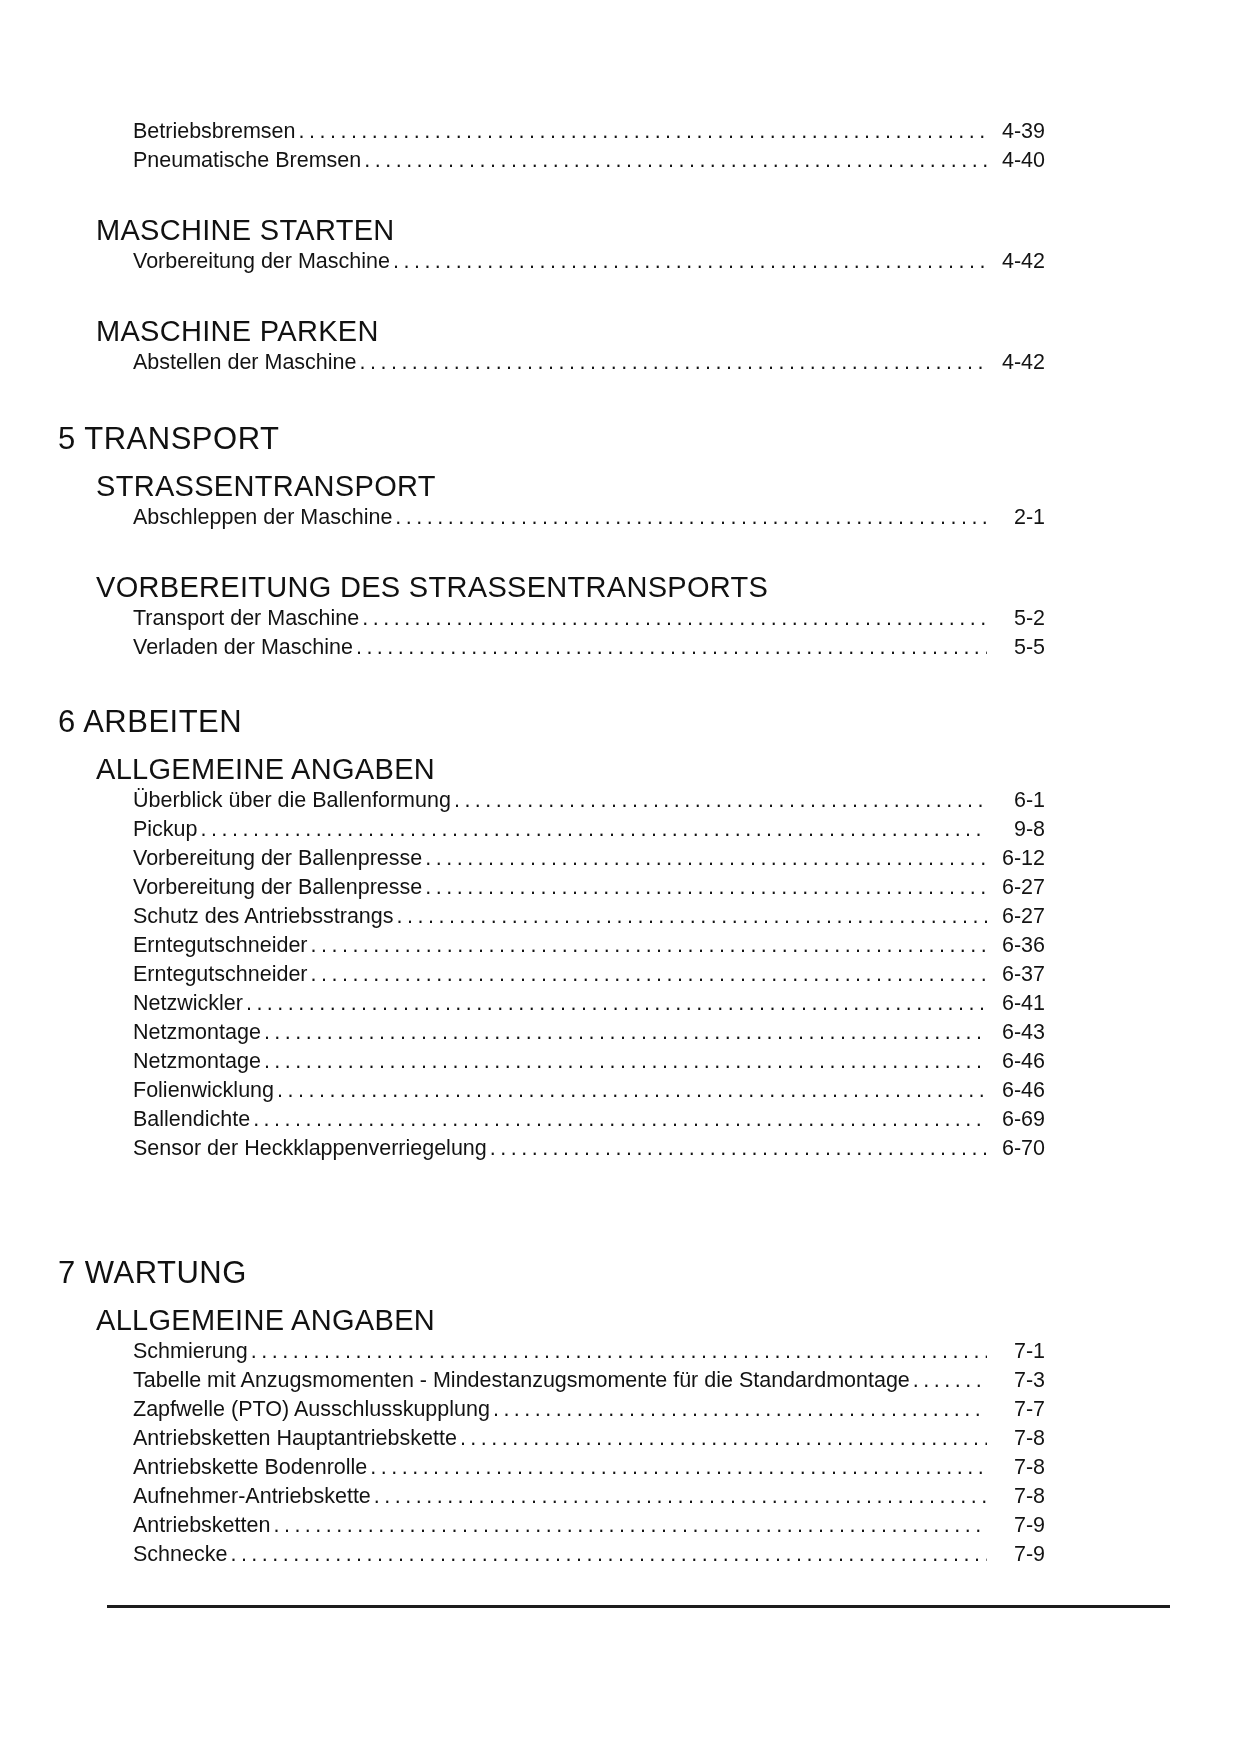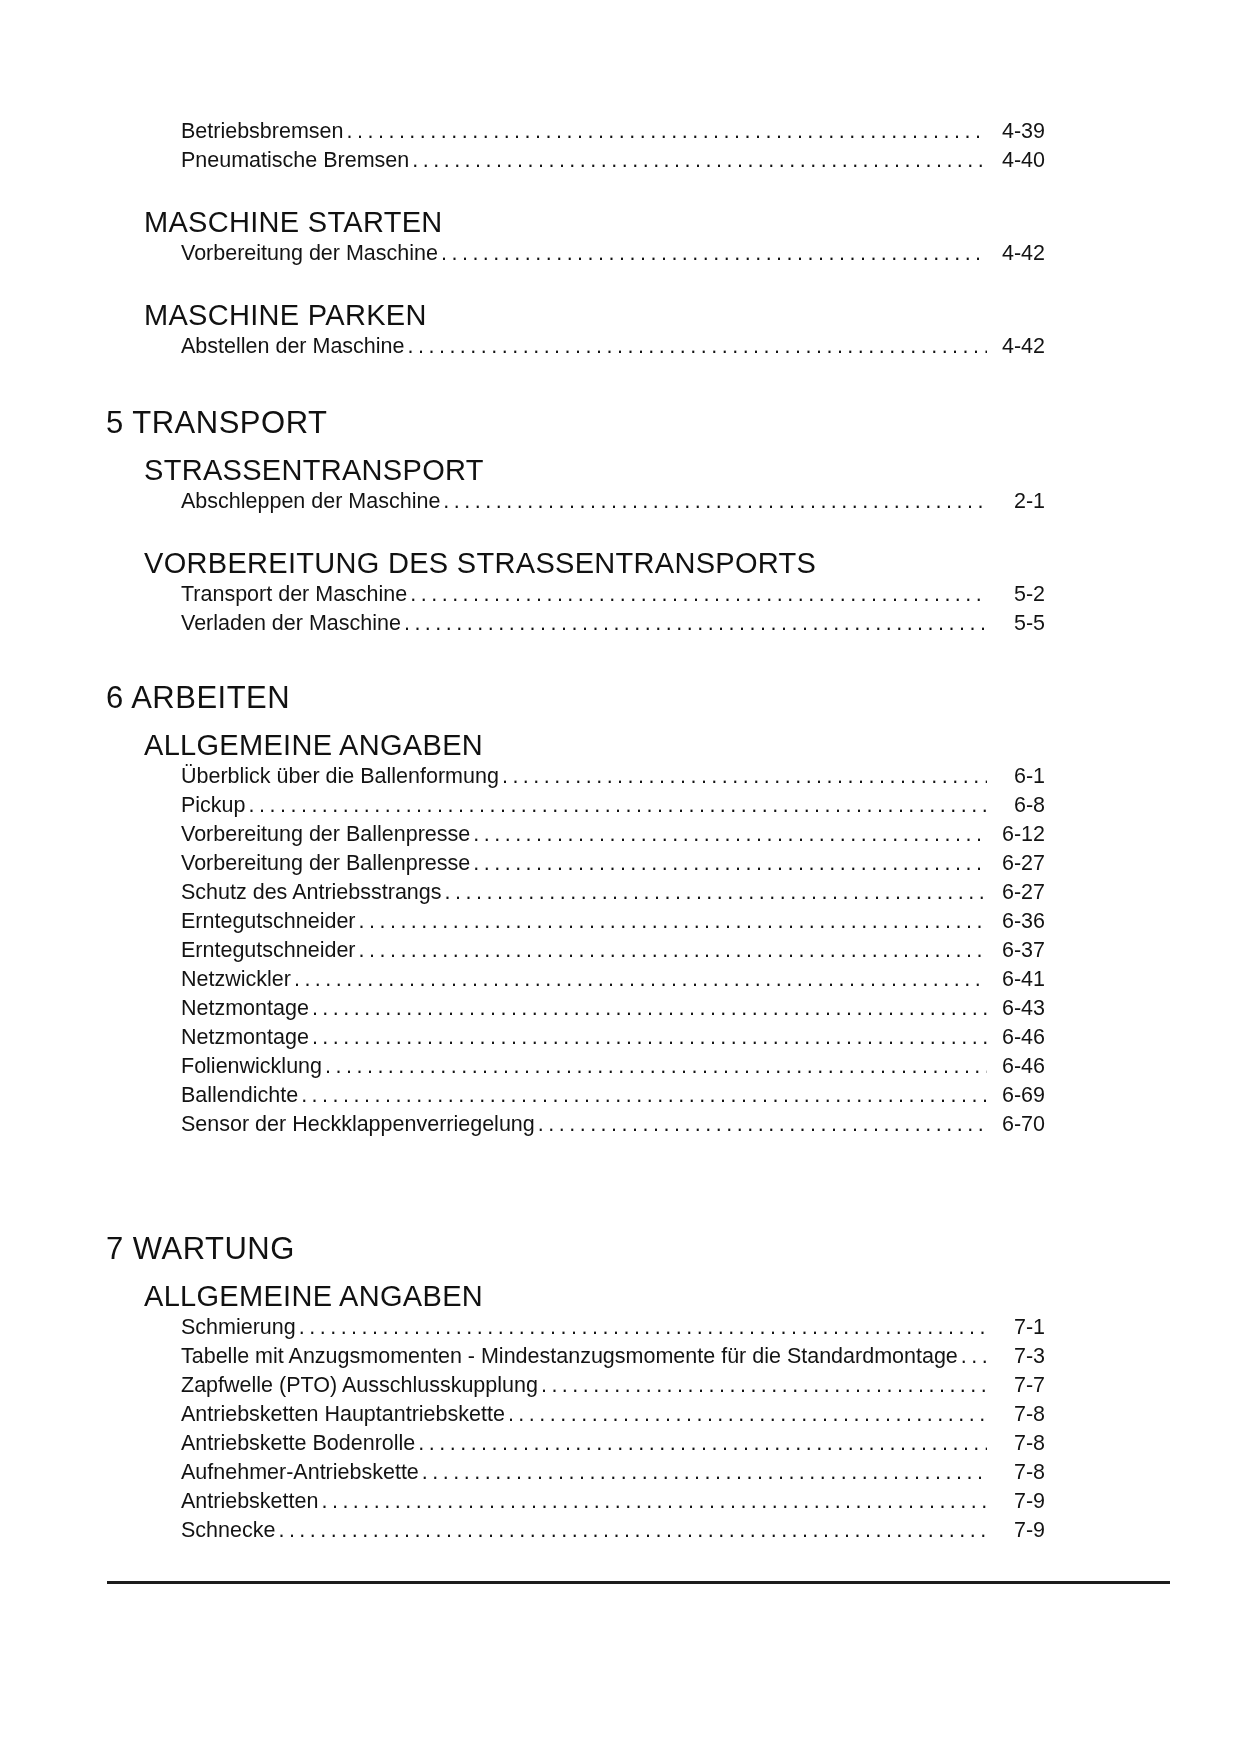--- a/index.html
+++ b/index.html
@@ -12,34 +12,34 @@
   }
   .page {
     position: relative;
     width: 1241px;
     height: 1754px;
     background: #ffffff;
     overflow: hidden;
   }
   .content {
     width: 1045px;
-    padding-left: 106px;
+    padding-left: 58px;
     padding-top: 117px;
   }
   .chapter-title {
     font-size: 31px;
     line-height: 36px;
     font-weight: 400;
     letter-spacing: 0.5px;
     color: #111;
   }
   .ch5 { margin-top: 44px; }
   .ch6 { margin-top: 42px; }
   .ch7 { margin-top: 92px; }
-  .section { margin-top: 30px; }
+  .section { margin-top: 38px; }
   .section.first { margin-top: 12px; }
   .section-title {
     font-size: 29px;
     line-height: 34px;
     font-weight: 400;
     letter-spacing: 0.3px;
     margin-left: 38px;
     color: #111;
   }
   .toc-entry {
@@ -148,21 +148,21 @@
     <div class="section first">
       <h2 class="section-title">ALLGEMEINE ANGABEN</h2>
       <div class="toc-entry">
         <span class="toc-label">Überblick über die Ballenformung</span>
         <span class="toc-dots"></span>
         <span class="toc-page-num">6-1</span>
       </div>
       <div class="toc-entry">
         <span class="toc-label">Pickup</span>
         <span class="toc-dots"></span>
-        <span class="toc-page-num">6-8</span>
+        <span class="toc-page-num">9-8</span>
       </div>
       <div class="toc-entry">
         <span class="toc-label">Vorbereitung der Ballenpresse</span>
         <span class="toc-dots"></span>
         <span class="toc-page-num">6-12</span>
       </div>
       <div class="toc-entry">
         <span class="toc-label">Vorbereitung der Ballenpresse</span>
         <span class="toc-dots"></span>
         <span class="toc-page-num">6-27</span>

